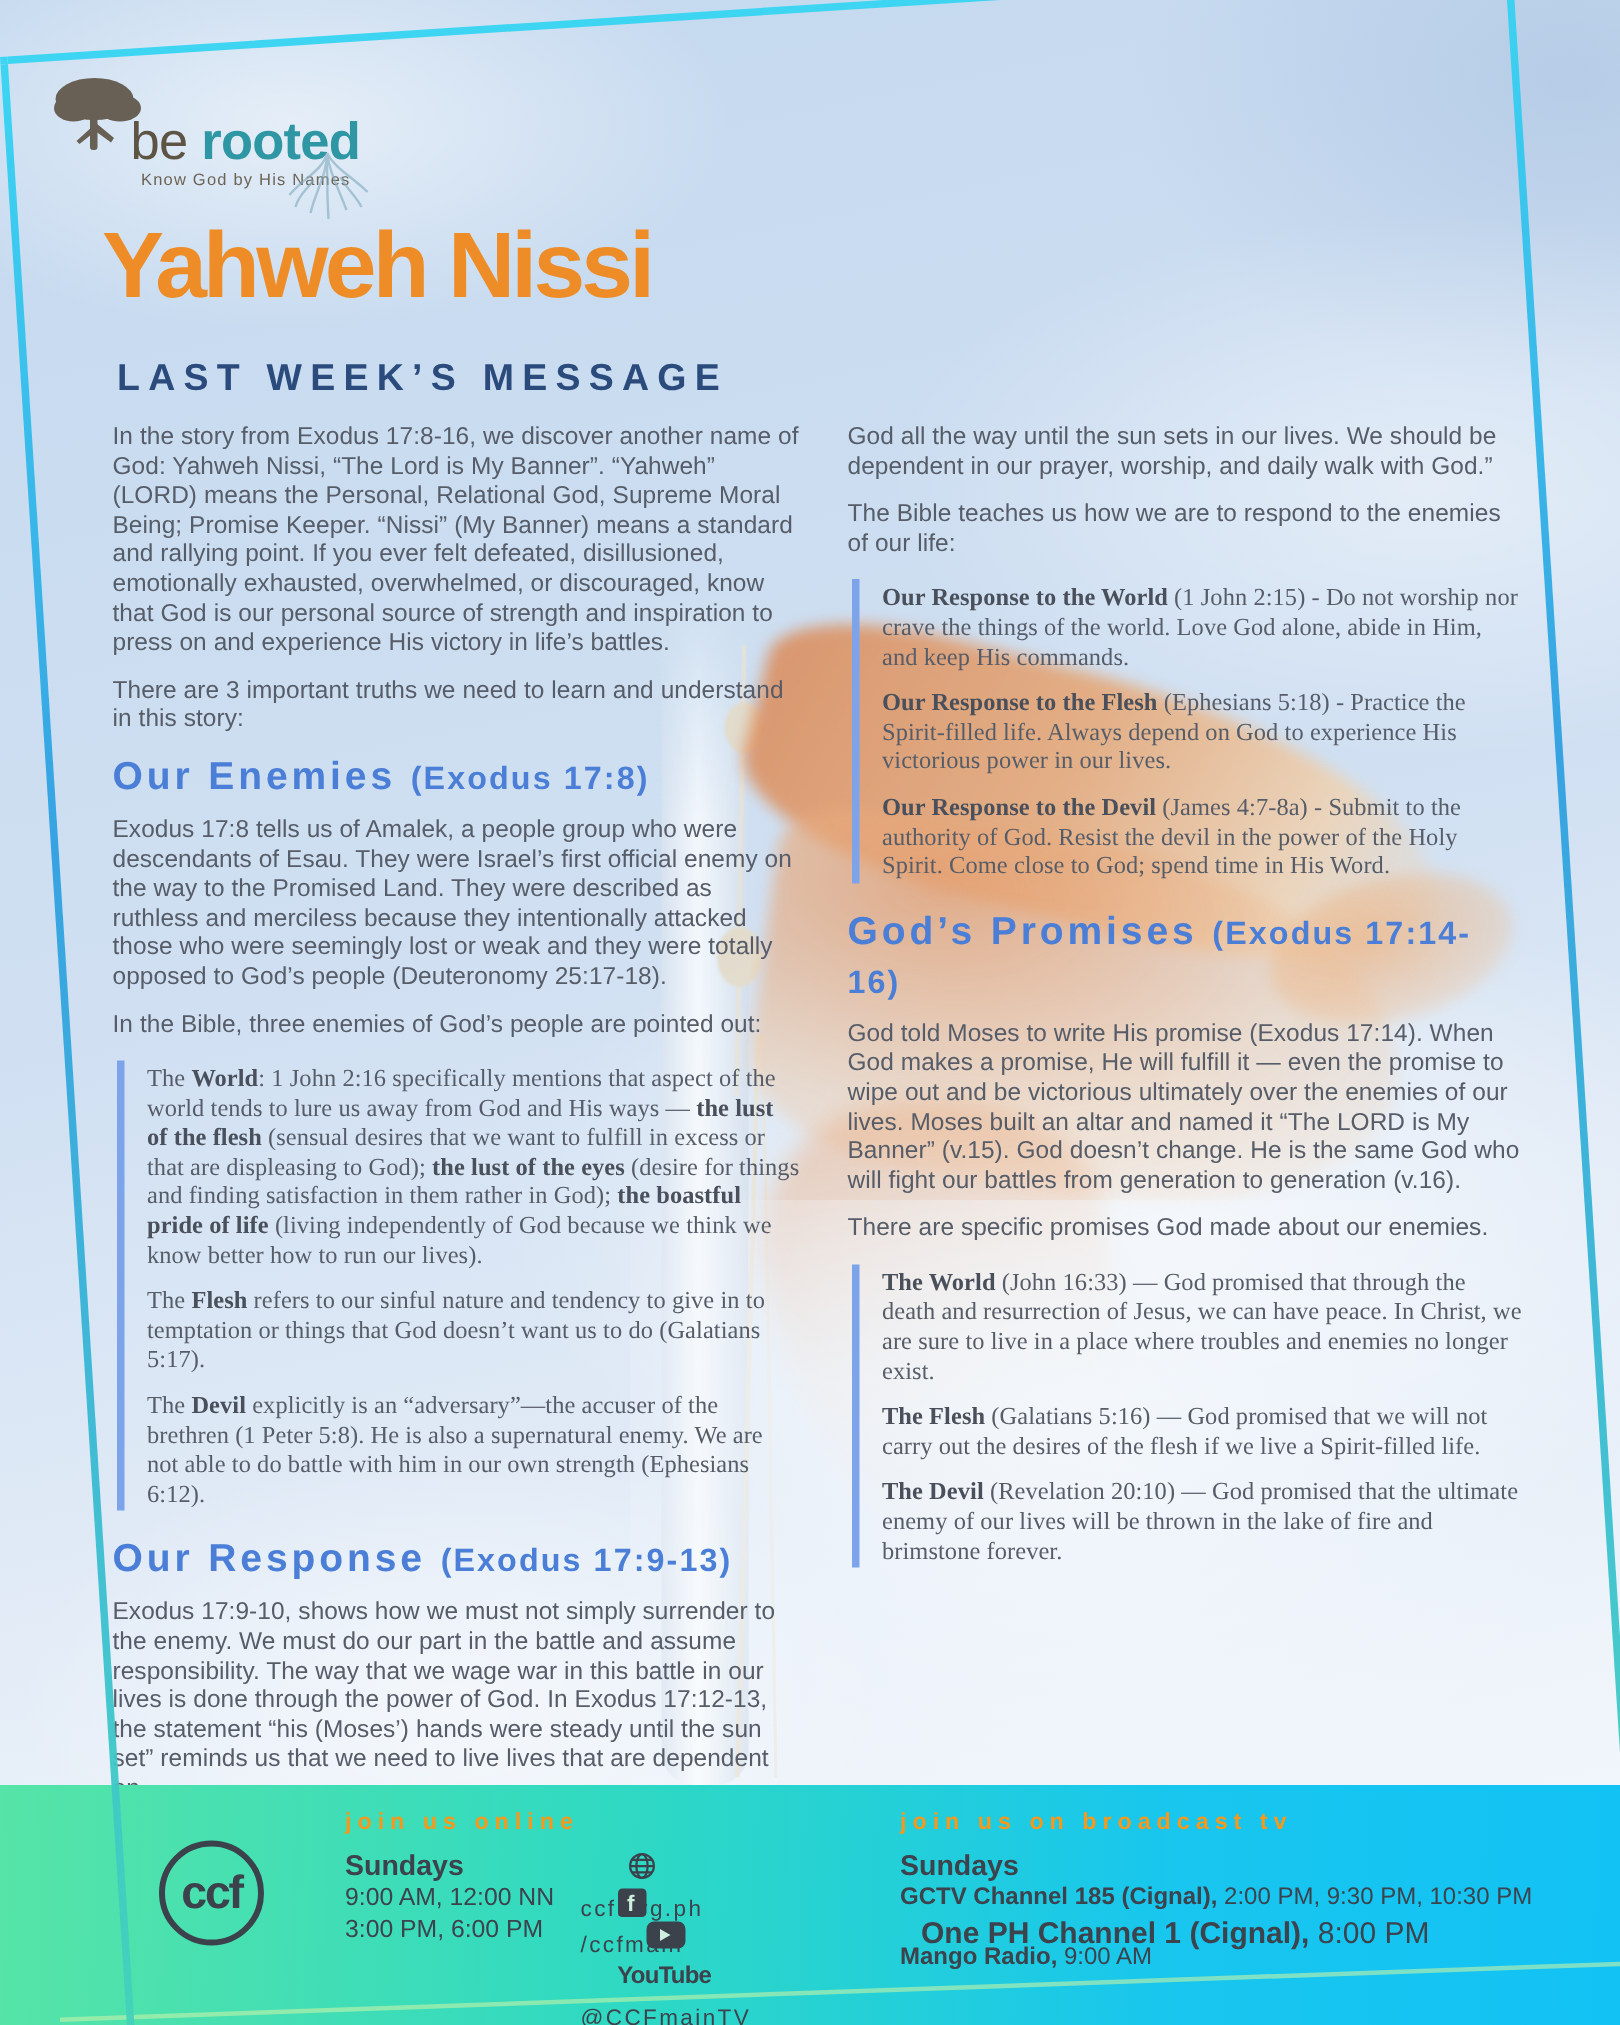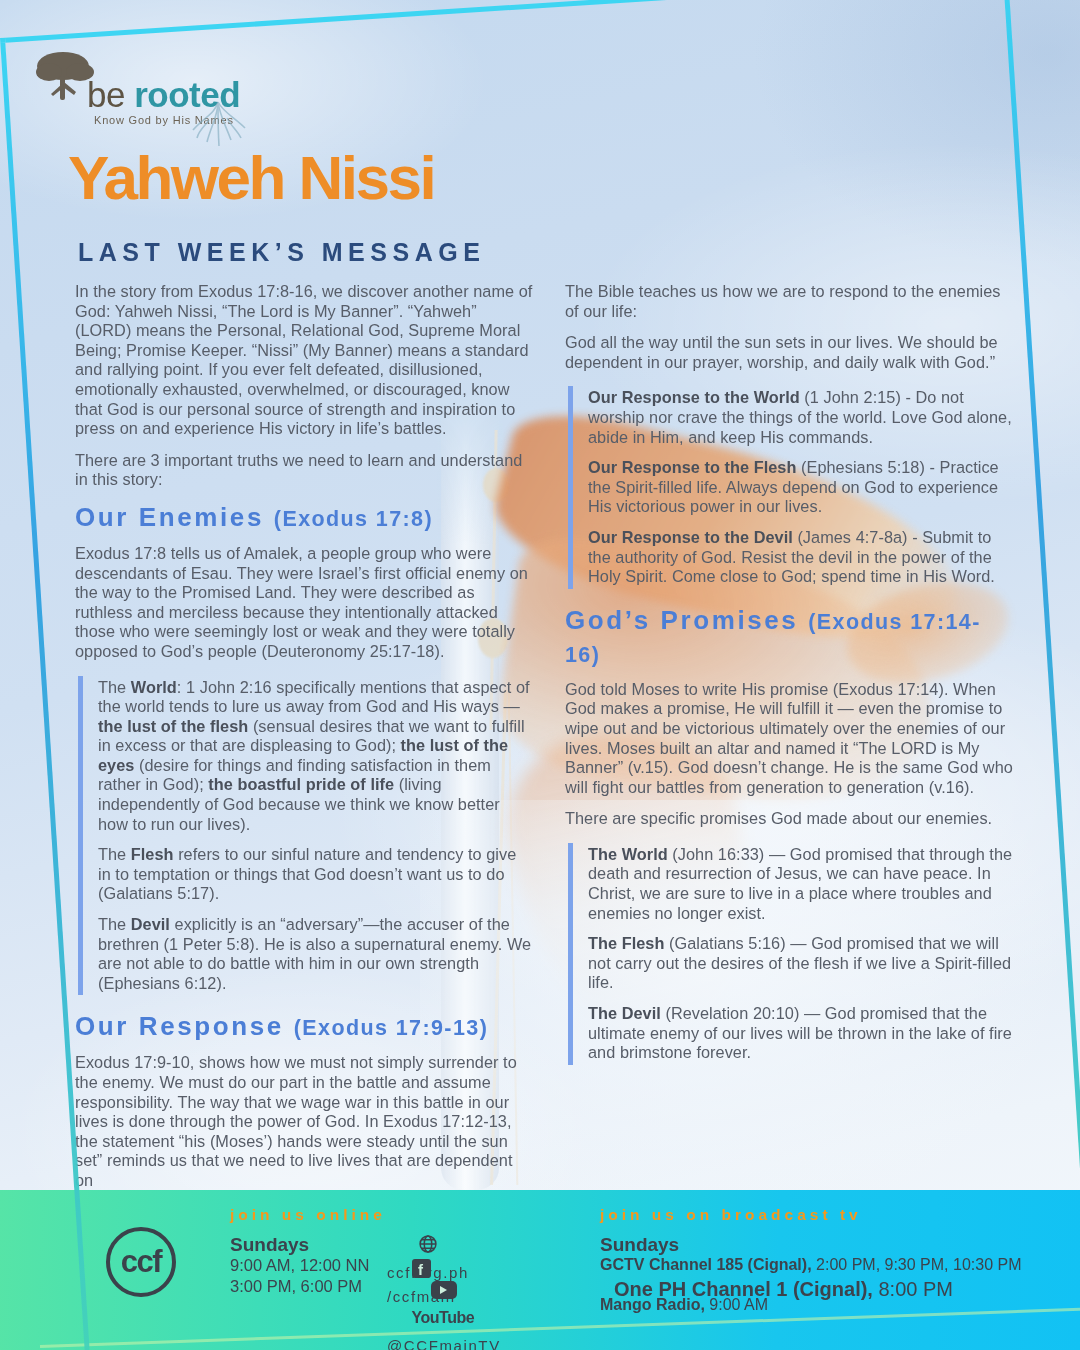--- a/index.html
+++ b/index.html
@@ -58,21 +58,21 @@
   
   .col{position:absolute;top:282px;z-index:3;color:#575d68;font-size:16.3px;line-height:19.6px;letter-spacing:.05px;}
   .col.left{left:75px;width:458px;}
   .col.right{left:565px;width:450px;}
   .col p{margin:0 0 12px;}
   .col b{color:#4a505b;}
   h3{margin:3px 0 9px;font-size:26px;line-height:31px;color:#4b7ed6;font-weight:bold;letter-spacing:2.6px;}
   h3 .href{font-size:21.5px;letter-spacing:1.4px;}
   h3.mt{margin-top:14px;}
   .quote{border-left:5px solid #7da3eb;padding:2px 0 2px 15px;margin:14px 0 16px 3px;}
-  .quote p{margin:0 0 11px;}
+  .quote p{margin:0 0 11px;font-family:Liberation Serif, serif;}
   .quote p:last-child{margin-bottom:0;}
   
   #footer{position:absolute;left:0;top:1190px;width:1080px;height:160px;z-index:4;color:#3c434d;
     background:linear-gradient(92deg,#56e4a7 0%,#2fd9c2 38%,#18c6ee 72%,#12c2f4 100%);}
   .f-line{position:absolute;left:40px;top:155px;width:1060px;height:3px;transform-origin:left center;
     transform:rotate(-2.05deg);background:rgba(196,243,168,.6);}
   #ccf-logo{position:absolute;left:106px;top:37px;width:62px;height:62px;border:4px solid #3b424b;border-radius:50%;
     display:flex;align-items:center;justify-content:center;font-size:31px;font-weight:bold;color:#3b424b;letter-spacing:-1.5px;}
   .f-head{position:absolute;font-size:15.5px;font-weight:bold;letter-spacing:4px;color:#f6981c;}
   .f-day{position:absolute;font-size:19px;font-weight:bold;}
@@ -133,32 +133,33 @@
   </div>
 
   <h1 id="title">Yahweh Nissi</h1>
   <h2 id="subtitle">LAST WEEK’S MESSAGE</h2>
 
   <div class="col left">
     <p>In the story from Exodus 17:8-16, we discover another name of God: Yahweh Nissi, “The Lord is My Banner”. “Yahweh” (LORD) means the Personal, Relational God, Supreme Moral Being; Promise Keeper. “Nissi” (My Banner) means a standard and rallying point. If you ever felt defeated, disillusioned, emotionally exhausted, overwhelmed, or discouraged, know that God is our personal source of strength and inspiration to press on and experience His victory in life’s battles.</p>
     <p>There are 3 important truths we need to learn and understand in this story:</p>
     <h3><span class="ht">Our Enemies</span> <span class="href">(Exodus 17:8)</span></h3>
     <p>Exodus 17:8 tells us of Amalek, a people group who were descendants of Esau. They were Israel’s first official enemy on the way to the Promised Land. They were described as ruthless and merciless because they intentionally attacked those who were seemingly lost or weak and they were totally opposed to God’s people (Deuteronomy 25:17-18).</p>
+    <p>In the Bible, three enemies of God’s people are pointed out:</p>
     <div class="quote">
       <p><span>The </span><b>World</b><span>: 1 John 2:16 specifically mentions that aspect of the world tends to lure us away from God and His ways — </span><b>the lust of the flesh</b><span> (sensual desires that we want to fulfill in excess or that are displeasing to God); </span><b>the lust of the eyes</b><span> (desire for things and finding satisfaction in them rather in God); </span><b>the boastful pride of life</b><span> (living independently of God because we think we know better how to run our lives).</span></p>
       <p><span>The </span><b>Flesh</b><span> refers to our sinful nature and tendency to give in to temptation or things that God doesn’t want us to do (Galatians 5:17).</span></p>
       <p><span>The </span><b>Devil</b><span> explicitly is an “adversary”—the accuser of the brethren (1 Peter 5:8). He is also a supernatural enemy. We are not able to do battle with him in our own strength (Ephesians 6:12).</span></p>
     </div>
     <h3 class="mt"><span class="ht">Our Response</span> <span class="href">(Exodus 17:9-13)</span></h3>
     <p>Exodus 17:9-10, shows how we must not simply surrender to the enemy. We must do our part in the battle and assume responsibility. The way that we wage war in this battle in our lives is done through the power of God. In Exodus 17:12-13, the statement “his (Moses’) hands were steady until the sun set” reminds us that we need to live lives that are dependent on</p>
   </div>
 
   <div class="col right">
+    <p>God all the way until the sun sets in our lives. We should be dependent in our prayer, worship, and daily walk with God.”</p>
     <p>The Bible teaches us how we are to respond to the enemies of our life:</p>
-    <p>God all the way until the sun sets in our lives. We should be dependent in our prayer, worship, and daily walk with God.”</p>
     <div class="quote">
       <p><b>Our Response to the World</b><span> (1 John 2:15) - Do not worship nor crave the things of the world. Love God alone, abide in Him, and keep His commands.</span></p>
       <p><b>Our Response to the Flesh</b><span> (Ephesians 5:18) - Practice the Spirit-filled life. Always depend on God to experience His victorious power in our lives.</span></p>
       <p><b>Our Response to the Devil</b><span> (James 4:7-8a) - Submit to the authority of God. Resist the devil in the power of the Holy Spirit. Come close to God; spend time in His Word.</span></p>
     </div>
     <h3 class="mt"><span class="ht">God’s Promises</span> <span class="href">(Exodus 17:14-16)</span></h3>
     <p>God told Moses to write His promise (Exodus 17:14). When God makes a promise, He will fulfill it — even the promise to wipe out and be victorious ultimately over the enemies of our lives. Moses built an altar and named it “The LORD is My Banner” (v.15). God doesn’t change. He is the same God who will fight our battles from generation to generation (v.16).</p>
     <p>There are specific promises God made about our enemies.</p>
     <div class="quote">
       <p><b>The World</b><span> (John 16:33) — God promised that through the death and resurrection of Jesus, we can have peace. In Christ, we are sure to live in a place where troubles and enemies no longer exist.</span></p>

